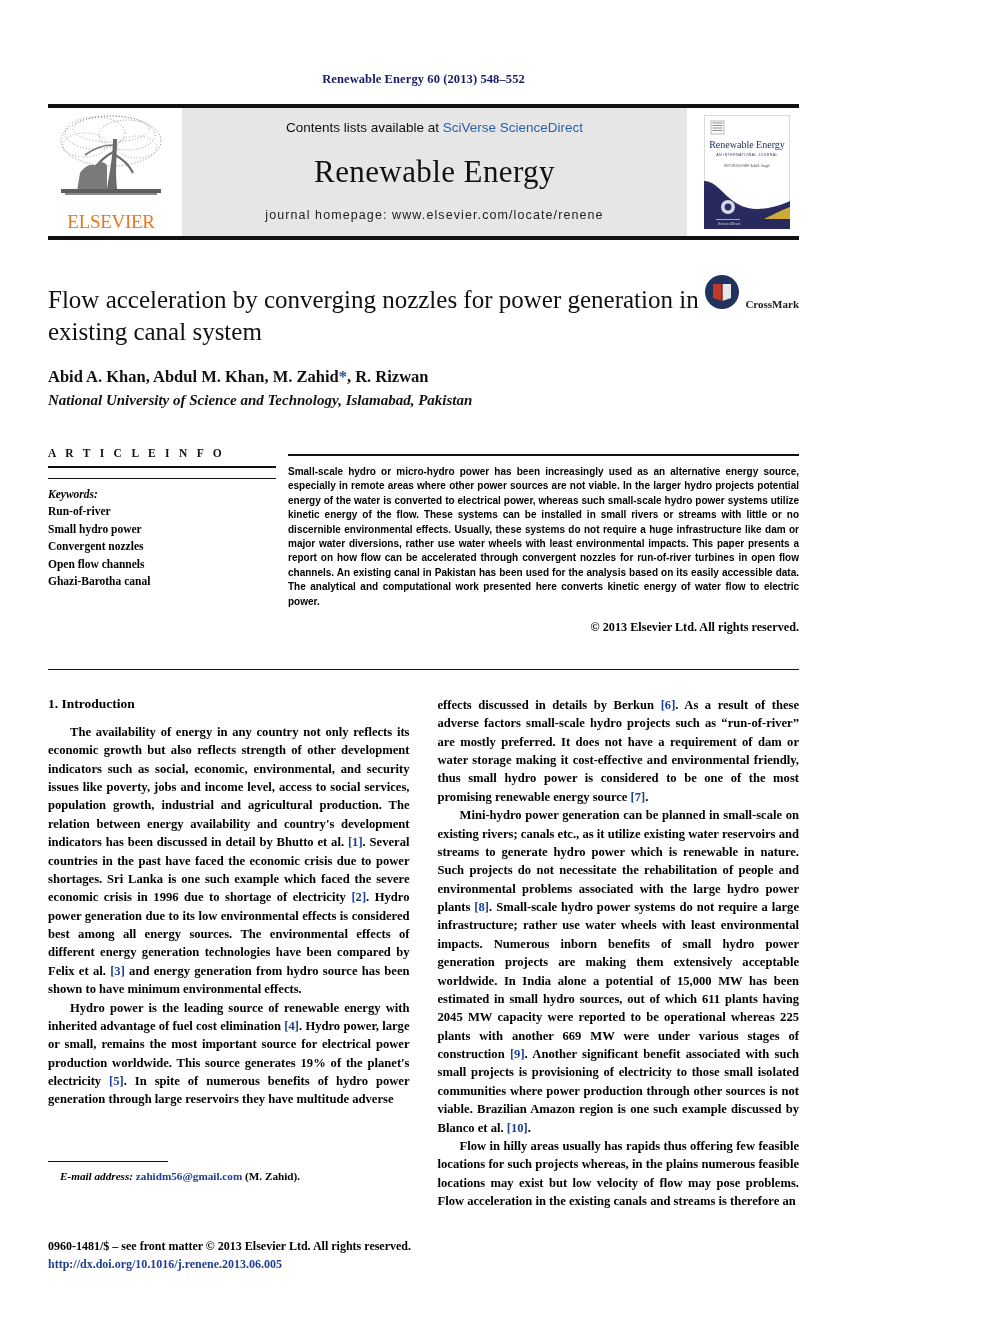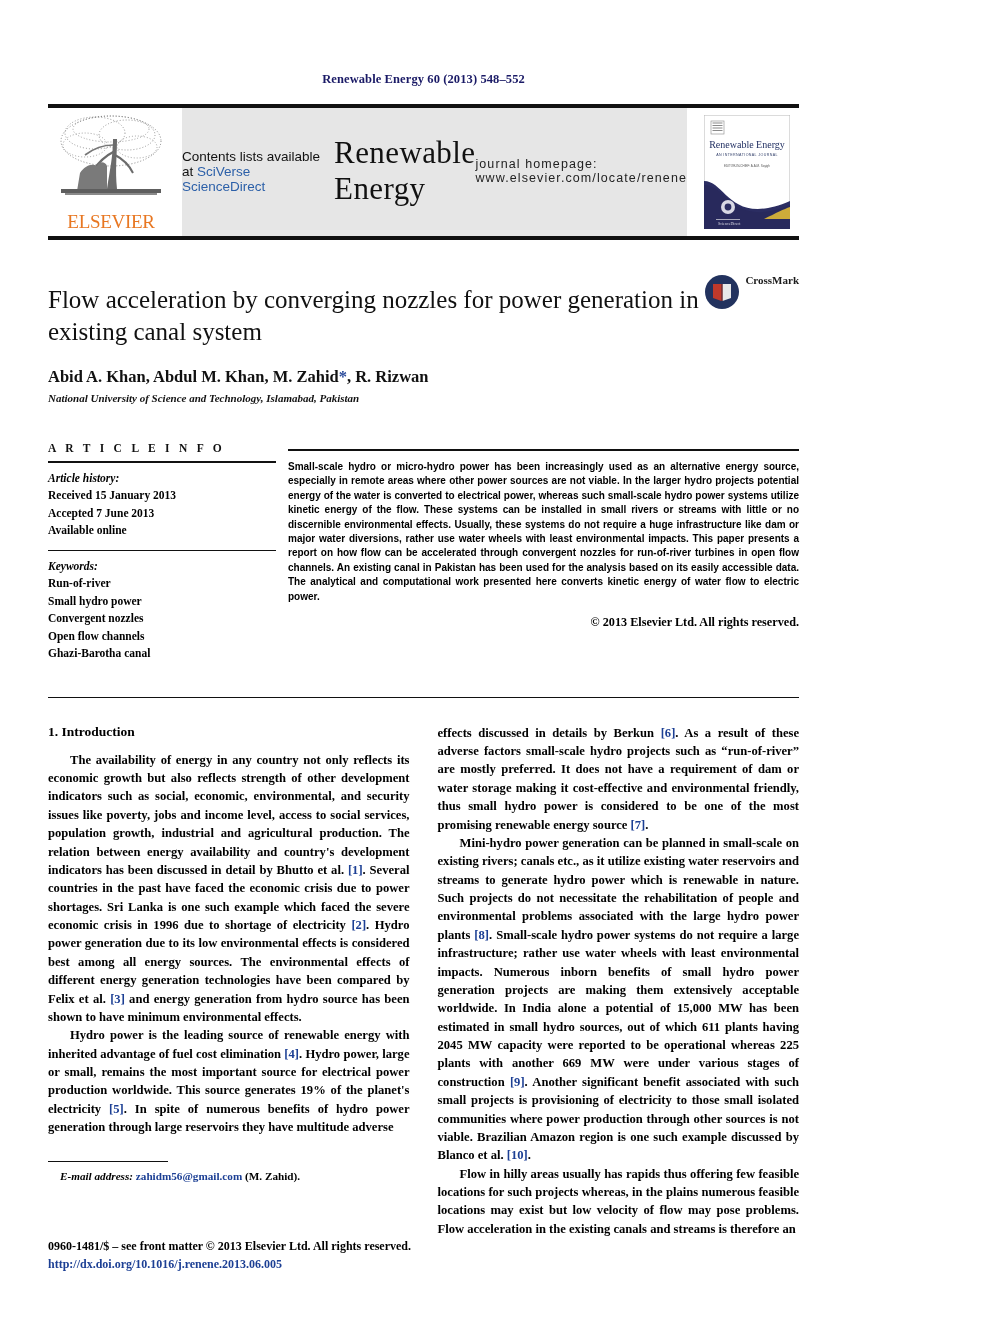--- a/index.html
+++ b/index.html
@@ -60,21 +60,21 @@
     font-weight: normal;
     color: #E87722;
     letter-spacing: -0.3px;
     line-height: 1;
     margin-top: 1px;
   }
   .journal-band {
     flex: 1 1 auto;
     background: #e6e6e6;
     display: flex;
-    flex-direction: row;
+    flex-direction: column;
     justify-content: space-between;
     align-items: center;
     padding: 12px 0 14px 0;
     box-sizing: border-box;
     margin: 0 8px;
   }
   .contents-line {
     font-family: "Liberation Sans", sans-serif;
     font-size: 13.5px;
     color: #111111;
@@ -119,30 +119,30 @@
     font-weight: bold;
     font-size: 16.5px;
     margin-top: 20px;
     color: #111111;
   }
   .authors .star { color:#2b4b9b; }
   .affiliation {
     font-family: "Liberation Serif", serif;
     font-style: italic;
     font-weight: bold;
-    font-size: 11px;
+    font-size: 15px;
     margin-top: 5px;
     color: #111111;
   }
   .crossmark {
     position: absolute;
     right: 0;
     top: -10px;
     display: flex;
-    align-items: flex-start;
+    align-items: flex-end;
     gap: 5px;
   }
   .crossmark-text {
     font-family: "Liberation Serif", serif;
     font-weight: bold;
     font-size: 11px;
     color: #1b1b1b;
   }
 
   
@@ -346,26 +346,20 @@
 
     <div class="affiliation">National University of Science and Technology, Islamabad, Pakistan</div>
   </div>
 
   <div class="info-abstract">
 
     <div class="col-info">
       <div class="sec-head">A R T I C L E   I N F O</div>
       <div class="rule-thick"></div>
 
-      <div class="info-group">
-        <div class="info-label">Article history:</div>
-        <div class="info-line">Received 15 January 2013</div>
-        <div class="info-line">Accepted 7 June 2013</div>
-        <div class="info-line">Available online</div>
-      </div>
 
       <div class="rule-thin"></div>
 
       <div class="info-group">
         <div class="info-label">Keywords:</div>
         <div class="info-line">Run-of-river</div>
         <div class="info-line">Small hydro power</div>
         <div class="info-line">Convergent nozzles</div>
         <div class="info-line">Open flow channels</div>
         <div class="info-line">Ghazi-Barotha canal</div>

